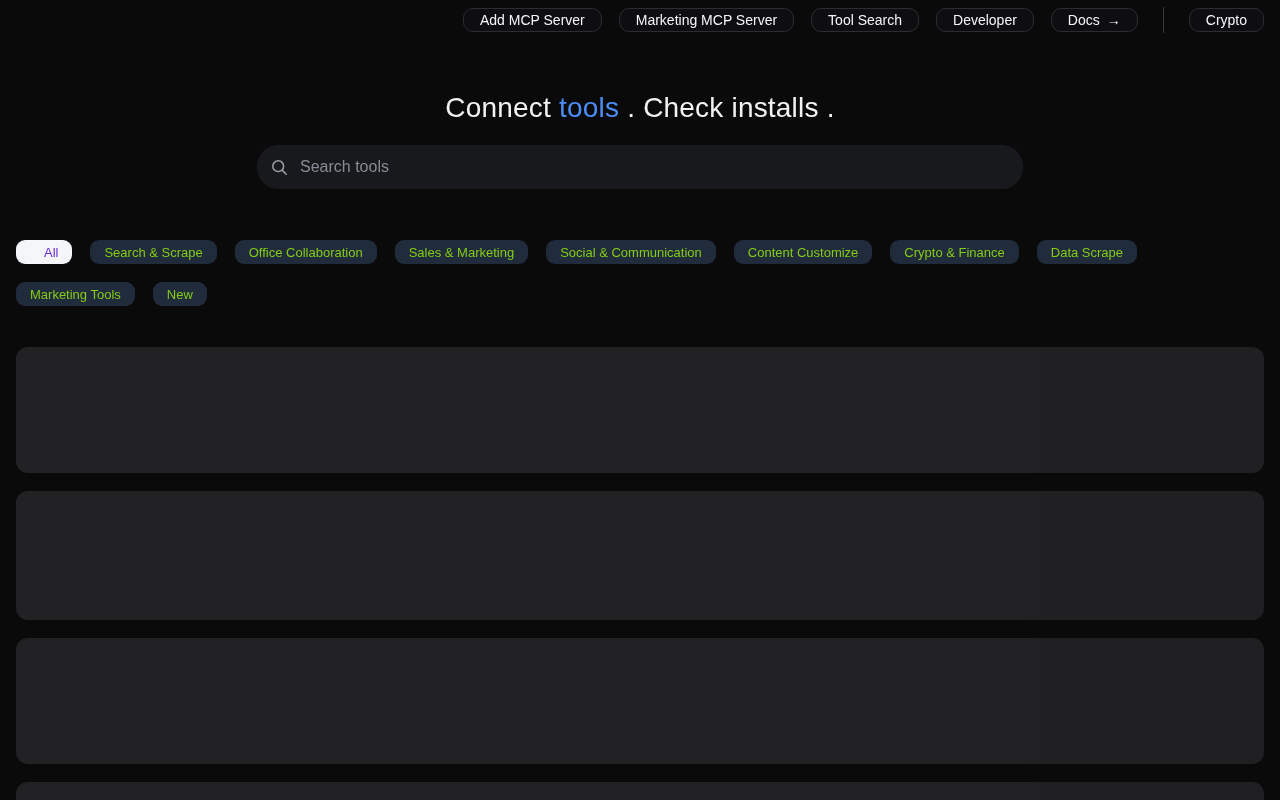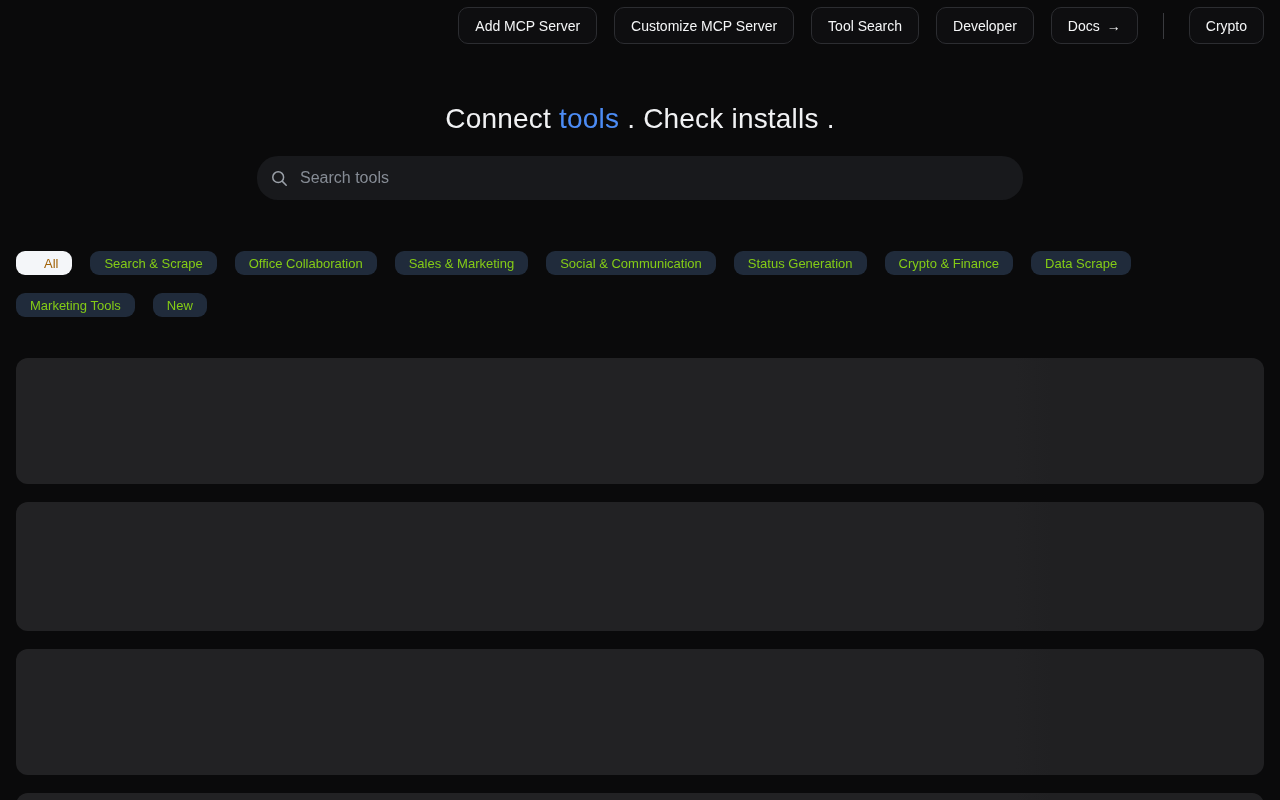--- a/index.html
+++ b/index.html
@@ -13,21 +13,21 @@
 
   
   .nav {
     display: flex;
     justify-content: flex-end;
     align-items: center;
     gap: 17px;
     padding: 7px 16px 0 16px;
   }
   .nav-btn {
-    height: 37px;
+    height: 24px;
     padding: 0 16px;
     display: inline-flex;
     align-items: center;
     gap: 7px;
     background: #0e0e10;
     border: 1px solid #2c2d31;
     border-radius: 10px;
     color: #f5f6f7;
     font-size: 14px;
     font-weight: 500;
@@ -95,21 +95,21 @@
     background: #202b3b;
     color: #84cc16;
     font-size: 13px;
     font-weight: 500;
     font-family: "Liberation Sans", sans-serif;
     white-space: nowrap;
     cursor: pointer;
   }
   .chip.active {
     background: #f4f6f9;
-    color: #a16207;
+    color: #6d28d9;
     padding-left: 28px;
   }
 
   
   .cards { margin: 41px 16px 0 16px; }
   .card {
     height: 126px;
     border-radius: 12px;
     margin-bottom: 18px;
     background: linear-gradient(90deg,
@@ -118,21 +118,21 @@
   }
   .card:nth-child(2) { height: 129px; }
 </style>
 </head>
 <body>
 
 <header class="nav">
   <span id="nav-items" style="display:contents"><button class="nav-btn">
         <span>Add MCP Server</span>
       </button><button class="nav-btn">
-        <span>Customize MCP Server</span>
+        <span>Marketing MCP Server</span>
       </button><button class="nav-btn">
         <span>Tool Search</span>
       </button><button class="nav-btn">
         <span>Developer</span>
       </button><button class="nav-btn">
         <span>Docs</span>
         <span class="trail-icon">→</span>
       </button></span>
   <span class="nav-divider"></span>
   <button class="nav-btn">
@@ -150,21 +150,21 @@
     </svg>
     <input class="search-input" type="text" placeholder="Search tools" style="">
   </div>
 
   <div class="chips" id="chips">
       <button class="chip active">All</button>
       <button class="chip">Search &amp; Scrape</button>
       <button class="chip">Office Collaboration</button>
       <button class="chip">Sales &amp; Marketing</button>
       <button class="chip">Social &amp; Communication</button>
-      <button class="chip">Status Generation</button>
+      <button class="chip">Content Customize</button>
       <button class="chip">Crypto &amp; Finance</button>
       <button class="chip">Data Scrape</button>
       <button class="chip">Marketing Tools</button>
       <button class="chip">New</button>
     </div>
 
   <div class="cards" id="cards">
       <div class="card"></div>
       <div class="card"></div>
       <div class="card"></div>

